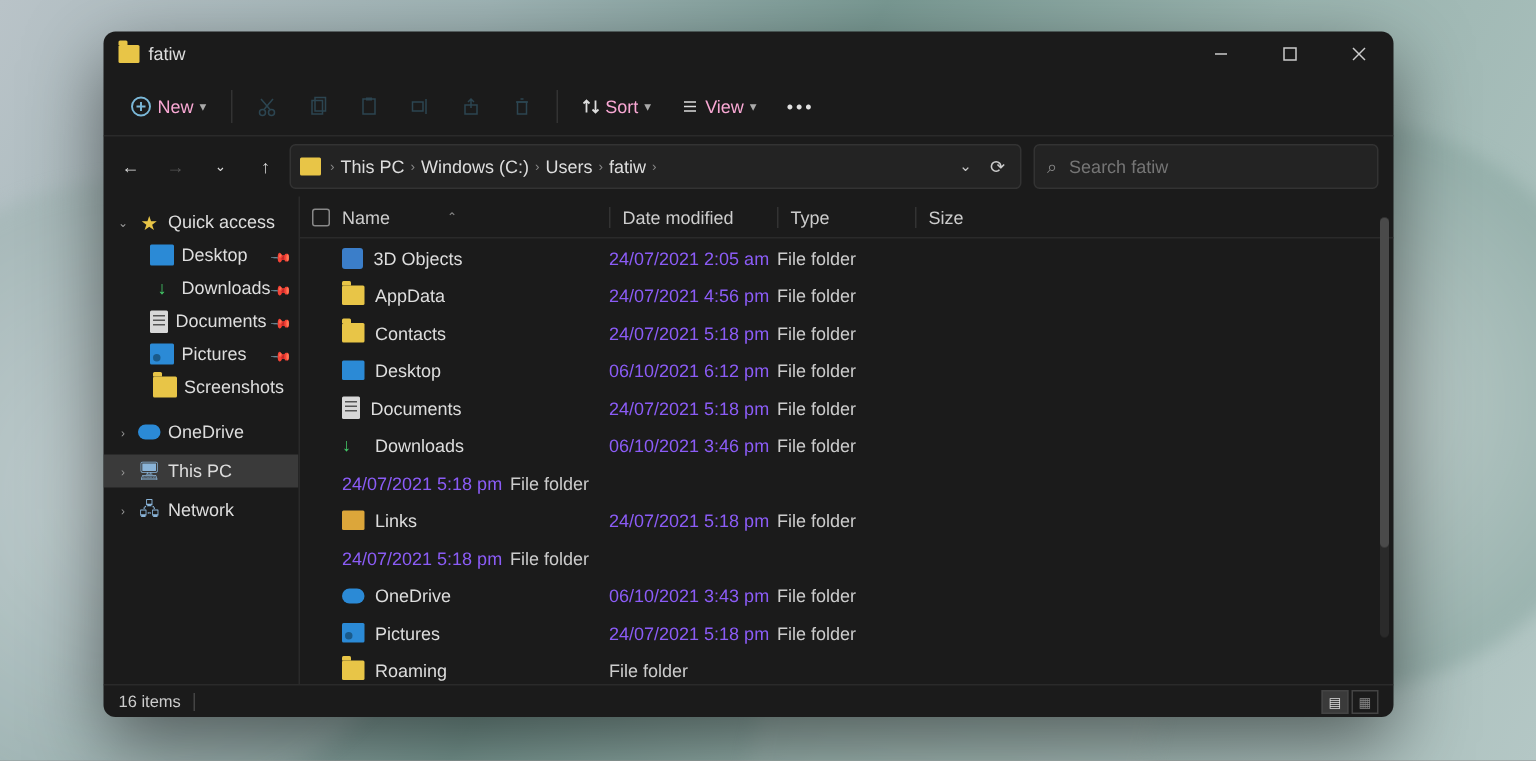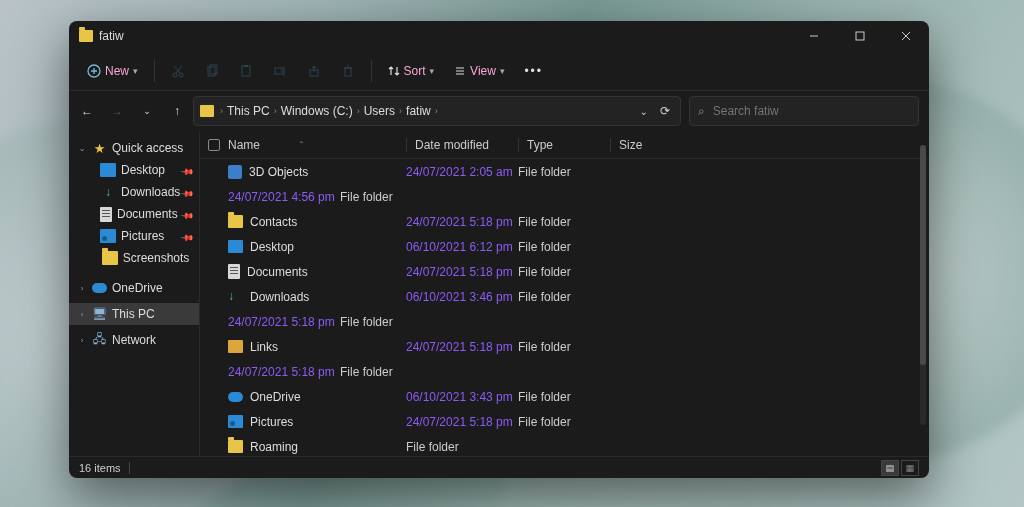--- a/index.html
+++ b/index.html
@@ -304,20 +304,24 @@
             <div class="r-name">
               <span class="fico cube"></span>
               <span>3D Objects</span>
             </div>
             <div class="r-date">24/07/2021 2:05 am</div>
             <div class="r-type">File folder</div>
             <div class="r-size"></div>
           </div>
           <div class="row">
             <div class="r-check"></div>
+            <div class="r-name">
+              <span class="fico folder"></span>
+              <span>AppData</span>
+            </div>
             <div class="r-date">24/07/2021 4:56 pm</div>
             <div class="r-type">File folder</div>
             <div class="r-size"></div>
           </div>
           <div class="row">
             <div class="r-check"></div>
             <div class="r-name">
               <span class="fico folder"></span>
               <span>Contacts</span>
             </div>

